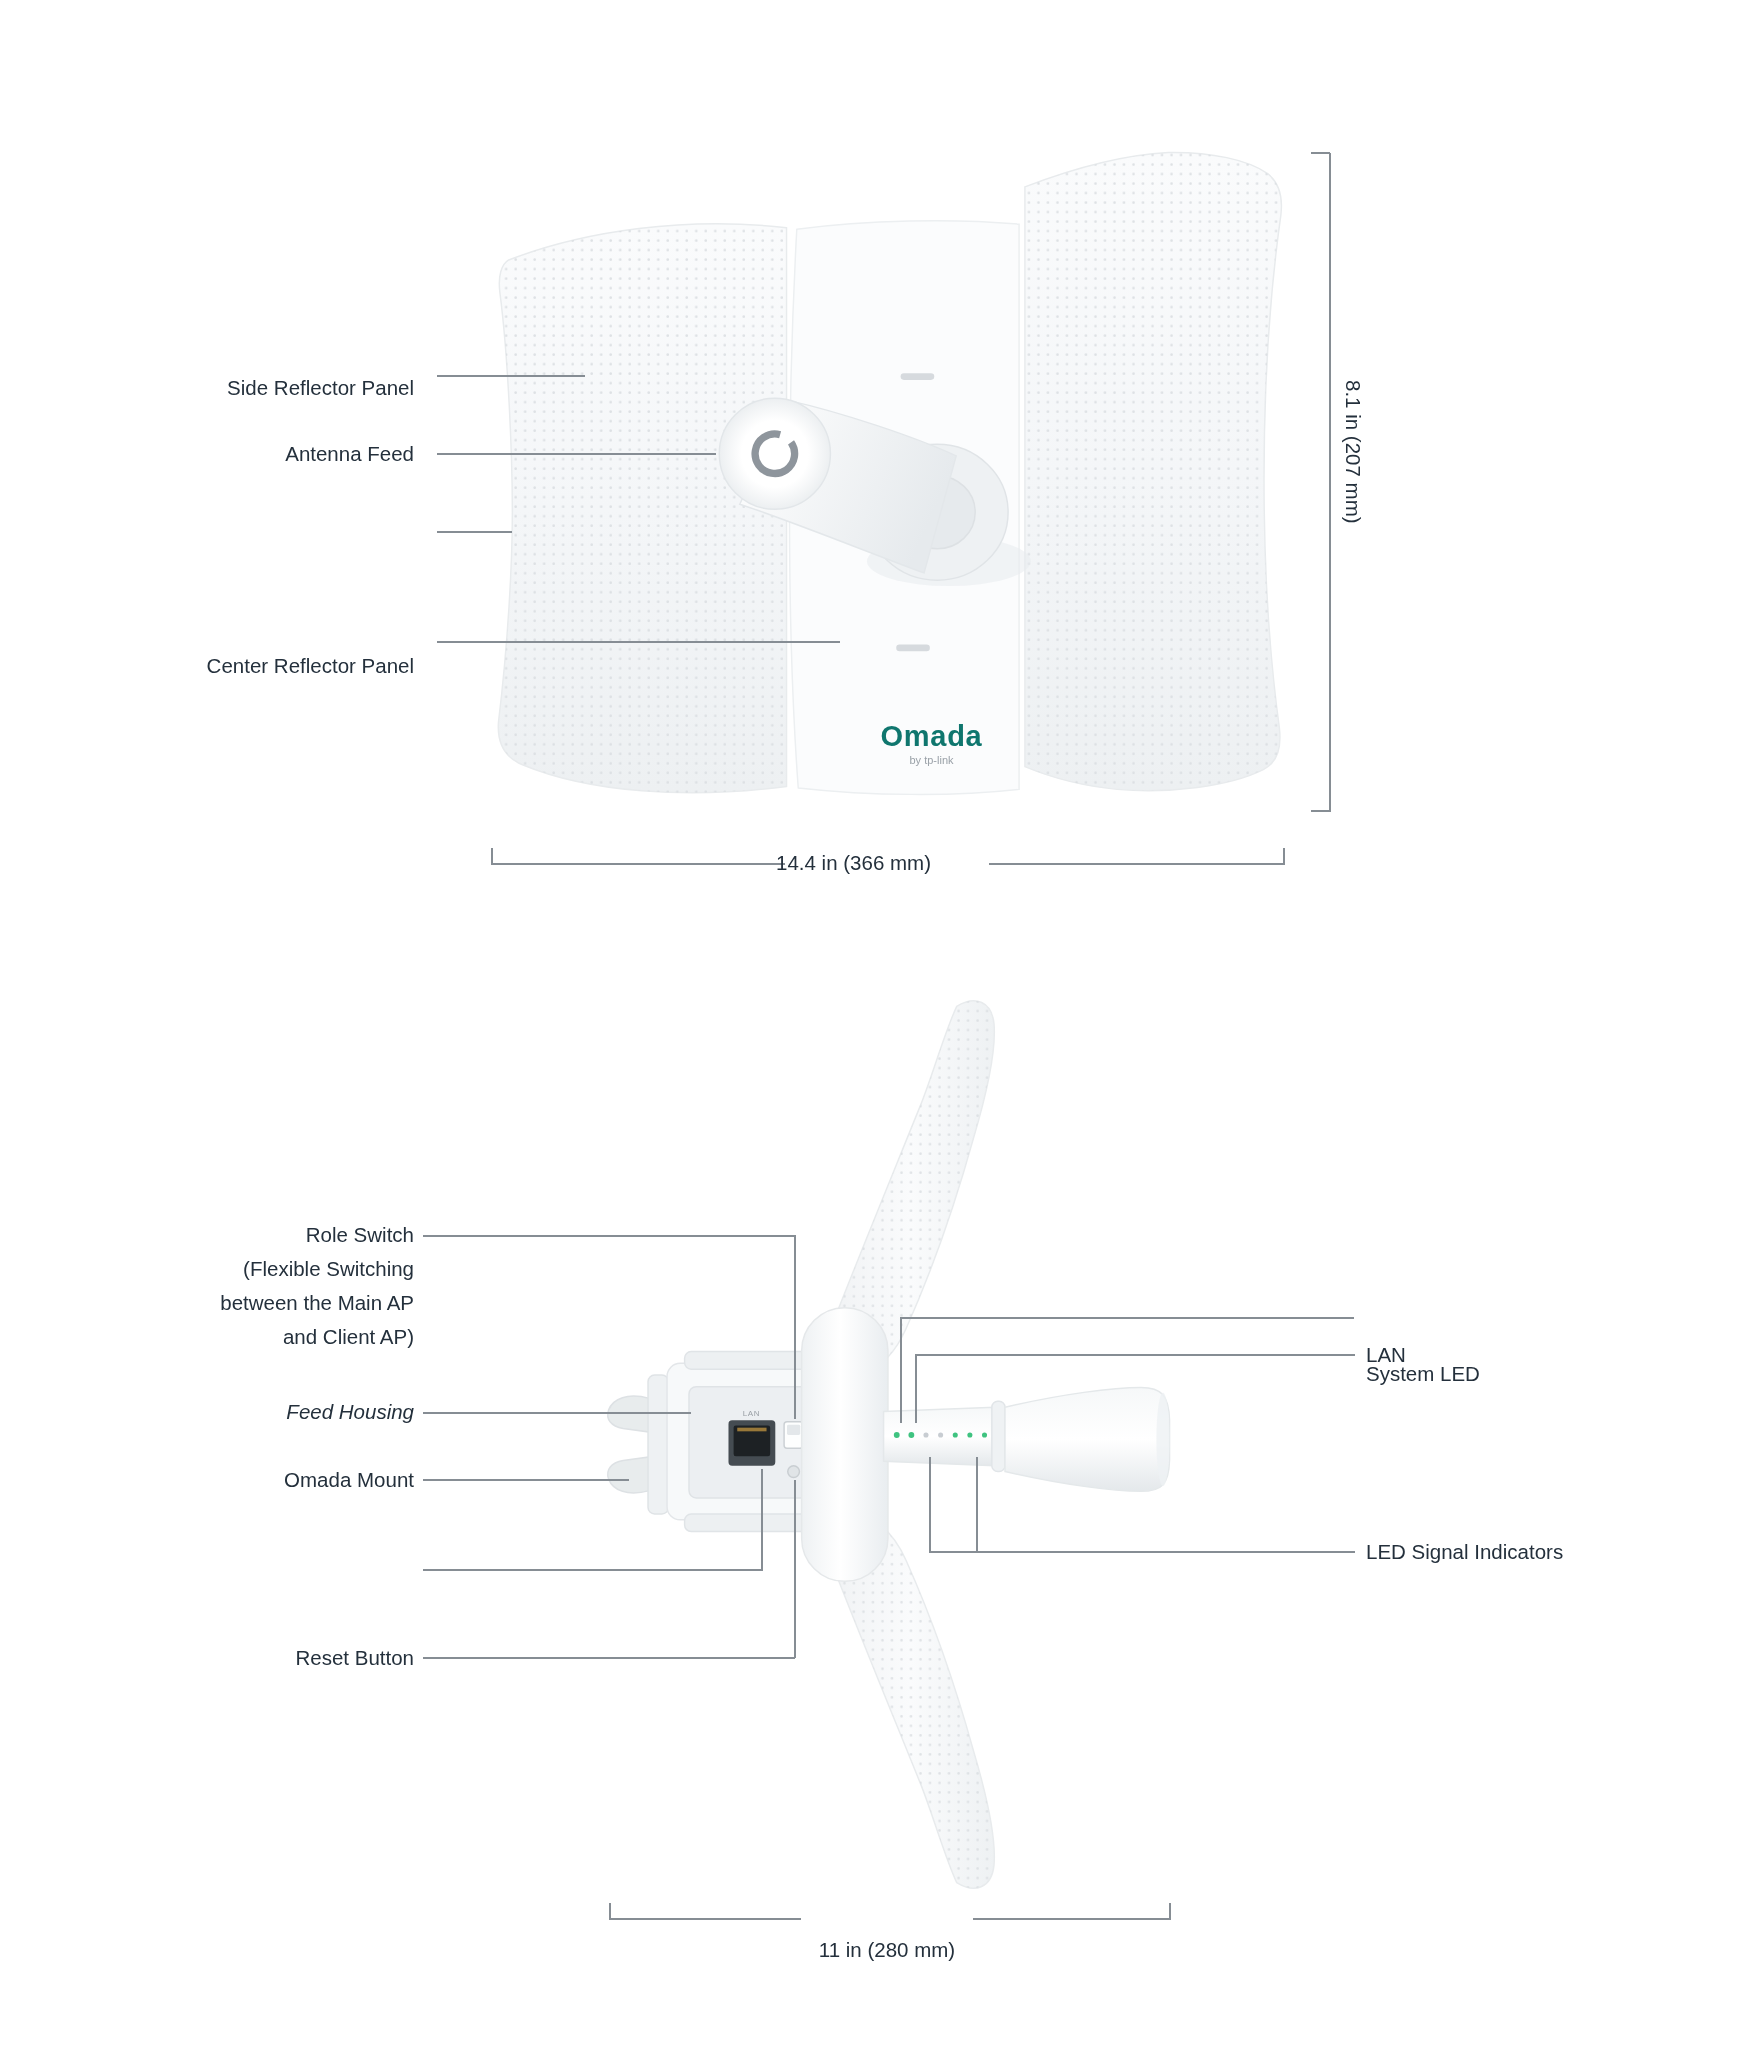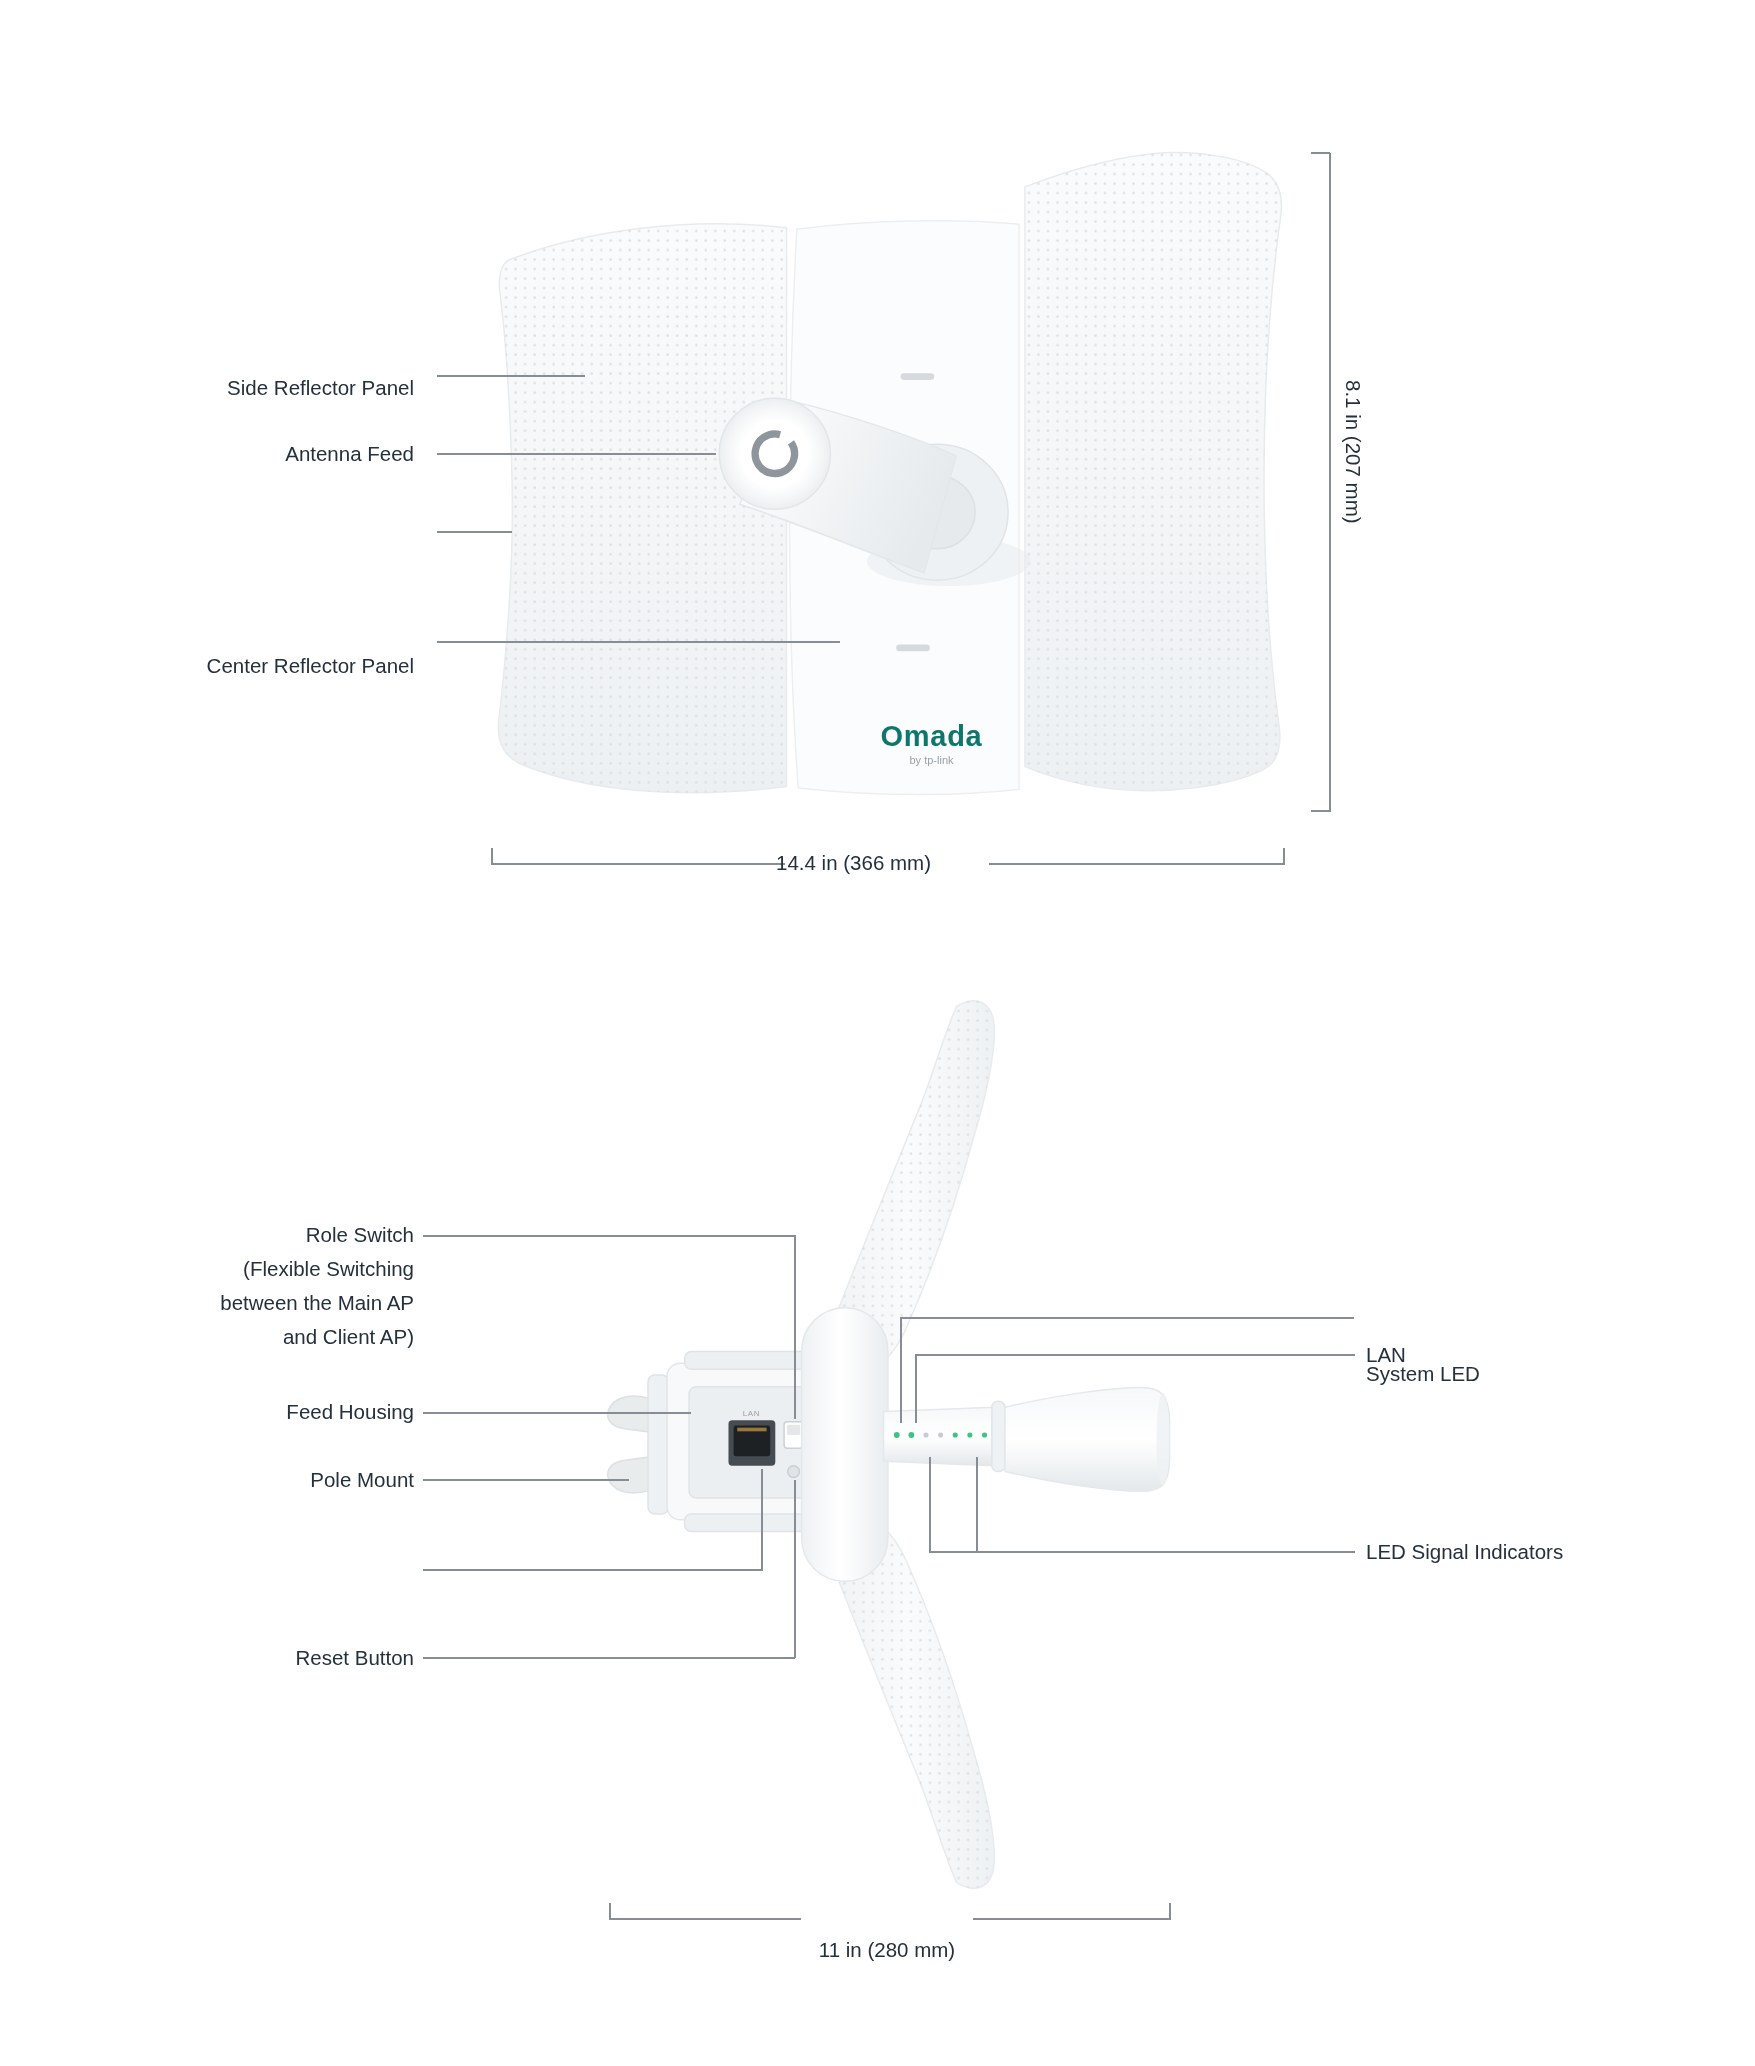--- a/index.html
+++ b/index.html
@@ -182,22 +182,22 @@
       <circle cx="546" cy="622" r="3.5" style="fill:var(--led-green,#3fc380)"></circle>
     </g>
   </svg>
 
   <div class="tiny" style="left:728px; top:1409px; width:47px;">LAN</div>
 
   <div class="lbl ra" style="left:92px; top:1218px; width:322px;">Role Switch
 (Flexible Switching
 between the Main AP
 and Client AP)</div>
-  <div class="lbl ra" style="left:107px; top:1395px; width:307px;">Feed Housing</div>
-  <div class="lbl ra" style="left:107px; top:1463px; width:307px;">Pole Mount</div>
+  <div class="lbl ra" style="left:107px; top:1395px; width:307px;font-style:italic;">Feed Housing</div>
+  <div class="lbl ra" style="left:107px; top:1463px; width:307px;">Omada Mount</div>
   <div class="lbl ra" style="left:107px; top:1641px; width:307px;">Reset Button</div>
 
   <div class="lbl" style="left:1366px; top:1357px;">System LED</div>
   <div class="lbl" style="left:1366px; top:1338px;">LAN</div>
   <div class="lbl" style="left:1366px; top:1535px;">LED Signal Indicators</div>
 
   <div class="cl h" style="left:423px; top:1235px; width:372px;"></div>
   <div class="cl v" style="left:794px; top:1235px; height:184px;"></div>
   <div class="cl h" style="left:423px; top:1412px; width:268px;"></div>
   <div class="cl h" style="left:423px; top:1479px; width:206px;"></div>

